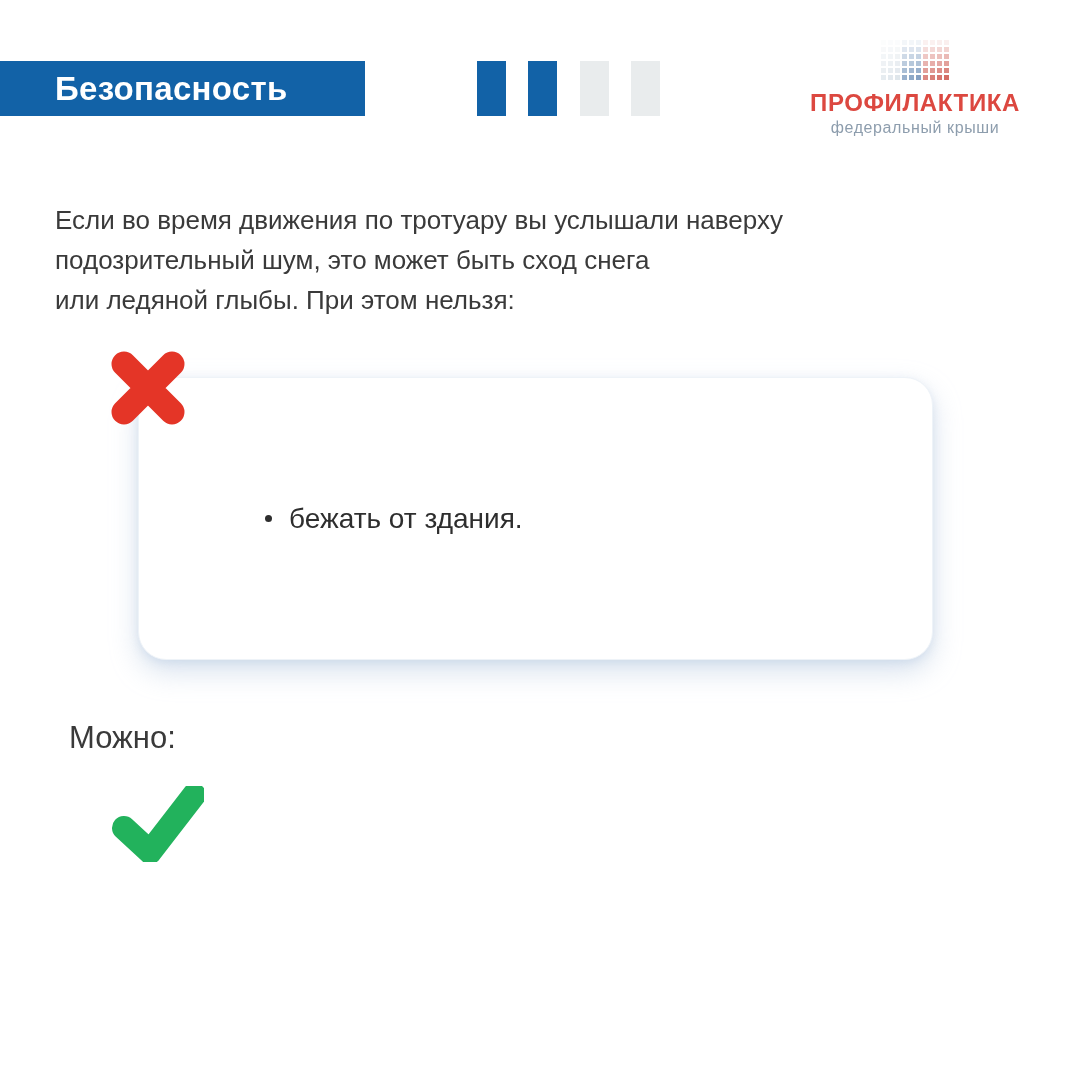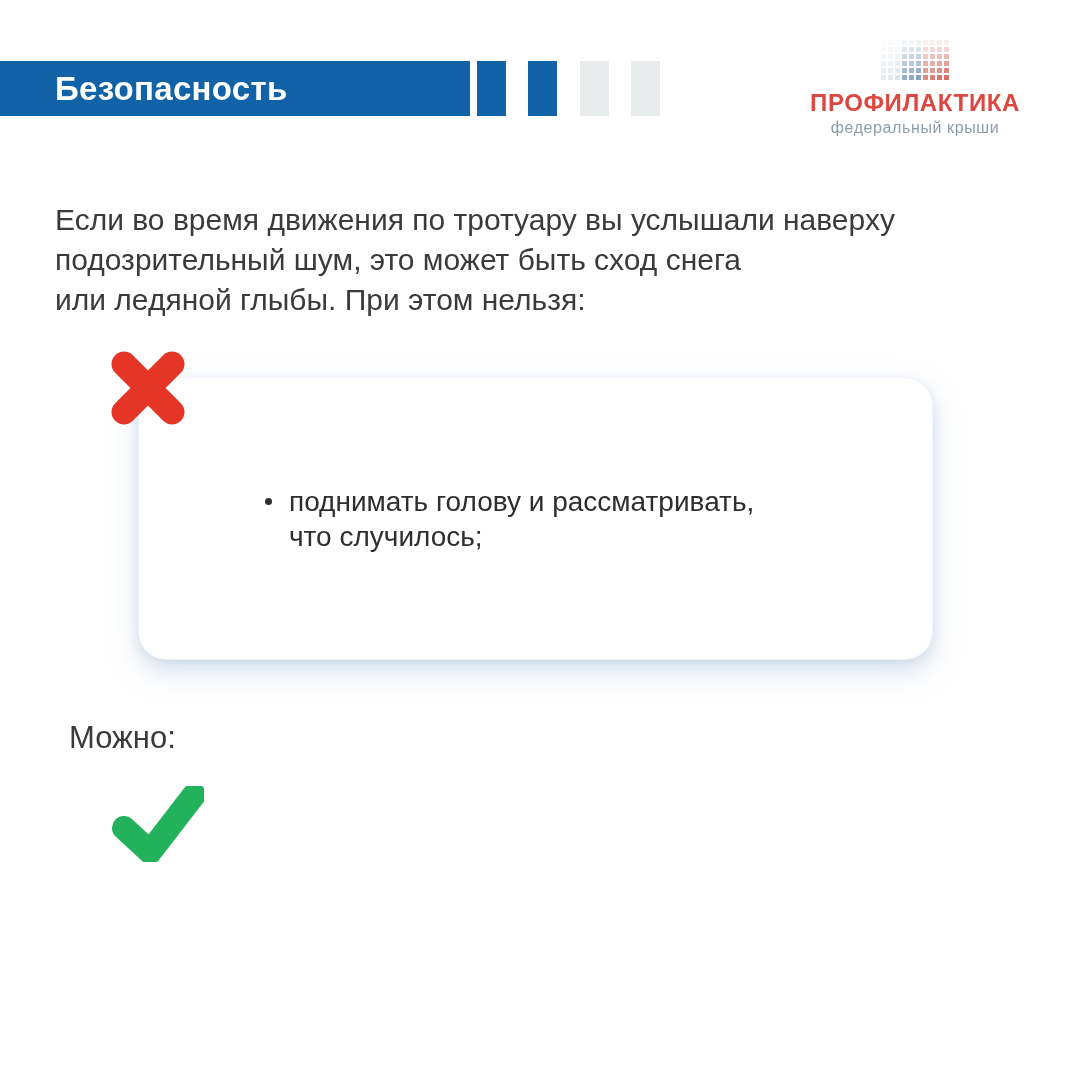--- a/index.html
+++ b/index.html
@@ -10,21 +10,21 @@
     background: #ffffff;
     overflow: hidden;
     font-family: "Liberation Sans", sans-serif;
     color: #3a3a3a;
   }
 
   
   .banner {
     position: absolute;
     left: 0; top: 61px;
-    width: 470px; height: 55px;
+    width: 365px; height: 55px;
     background: #1262a7;
   }
   .banner-label {
     display: block;
     padding-left: 55px;
     line-height: 55px;
     font-size: 33px;
     font-weight: bold;
     color: #ffffff;
     letter-spacing: 0.3px;
@@ -67,21 +67,21 @@
     letter-spacing: 0.6px;
     margin-top: 3px;
   }
 
   
   .intro {
     position: absolute;
     left: 55px; top: 200px;
     width: 990px;
     margin: 0;
-    font-size: 30px;
+    font-size: 26px;
     line-height: 40px;
     color: #3a3a3a;
     white-space: pre-line;
   }
 
   
   .card {
     position: absolute;
     left: 138px;
     width: 795px;
@@ -228,22 +228,21 @@
 подозрительный шум, это может быть сход снега
 или ледяной глыбы. При этом нельзя:</p>
 
   <div class="mark x">
     <svg width="80" height="80" viewBox="0 0 80 80">
       <path d="M16 16 L64 64 M64 16 L16 64" stroke="#e43527" stroke-width="25" stroke-linecap="round" fill="none"></path>
     </svg>
   </div>
   <div class="card prohibited">
     <ul>
-      <li>поднимать голову и рассматривать,
-что случилось;</li>
+      <li>бежать от здания.</li>
     </ul>
   </div>
 
   <p class="allowed-label">Можно:</p>
   <div class="mark check">
     <svg width="92" height="76" viewBox="0 0 92 76">
       <path d="M12 42 L38 66 L82 9" stroke="#22b25c" stroke-width="24" stroke-linecap="round" stroke-linejoin="round" fill="none"></path>
     </svg>
   </div>
 

